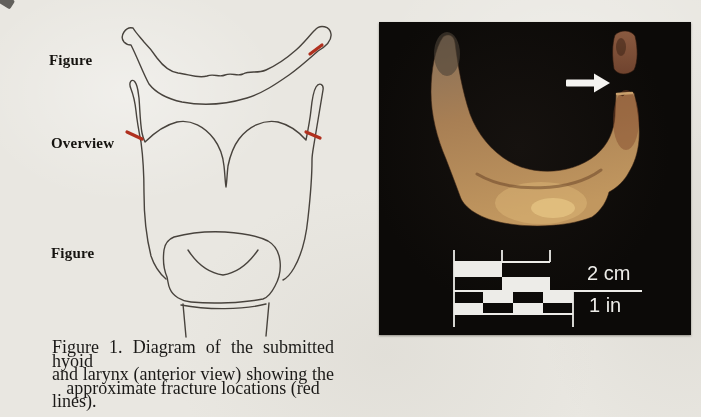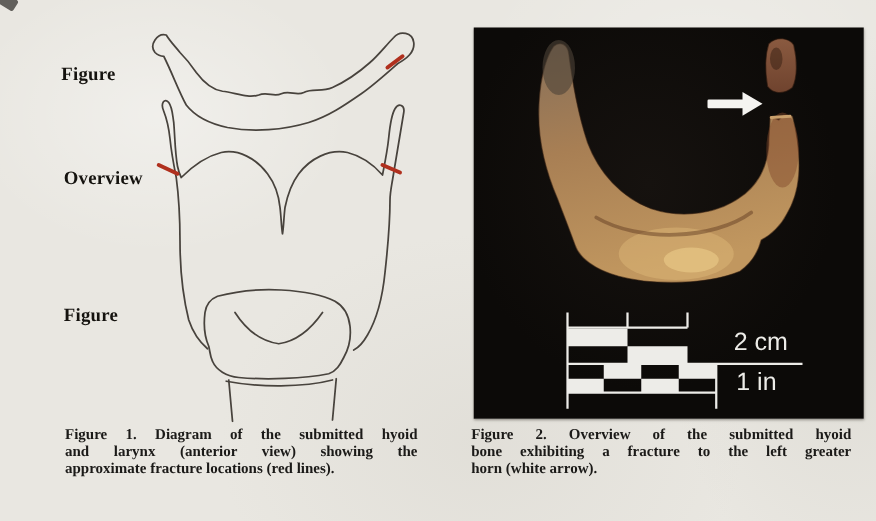--- a/index.html
+++ b/index.html
@@ -32,22 +32,22 @@
   #lbl-cricoid{left:51px;top:245px;}
   
   .photo{
     position:absolute;left:379px;top:22px;width:312px;height:313px;
     background:radial-gradient(200px 220px at 45% 40%, #16120f 0%, #0c0a08 75%);
     box-shadow:0 1px 2px rgba(60,55,45,.5);
   }
   .photo svg{position:absolute;inset:0;width:100%;height:100%;}
   
   .caption{
-    position:absolute;top:341px;color:#1b1a18;font-weight:bold;
-    font-size:12px;line-height:13.5px;
+    position:absolute;top:341px;color:#1b1a18;font-weight:normal;
+    font-size:18px;line-height:13.5px;
   }
   .cap1{left:52px;width:282px;}
   .cap2{left:377px;width:304px;}
   .cap-line{text-align:justify;text-align-last:justify;}
   .cap-line.last{text-align:center;text-align-last:left;}
 </style>
 </head>
 <body>
 
 <div class="page">
@@ -214,19 +214,14 @@
           <line x1="170" y1="269" x2="170" y2="305"></line>
         </g>
         <g fill="#edece8" font-family="Liberation Sans, sans-serif" font-size="20">
           <text x="184" y="258">2 cm</text>
           <text x="186" y="290">1 in</text>
         </g>
       </g>
     </svg>
   </div>
 
-  <div class="caption cap2">
-    <div class="cap-line">Figure 2. Overview of the submitted hyoid</div>
-    <div class="cap-line">bone exhibiting a fracture to the left greater</div>
-    <div class="cap-line last">horn (white arrow).</div>
-  </div>
 
 </div>
 
 </body></html>

